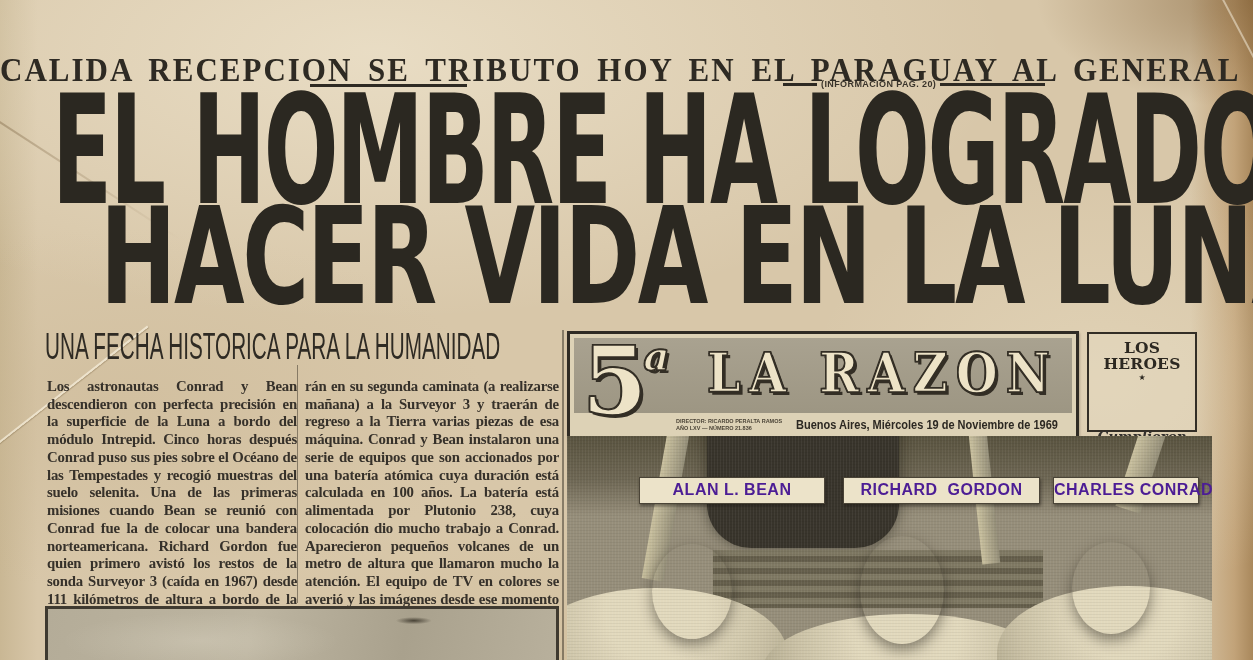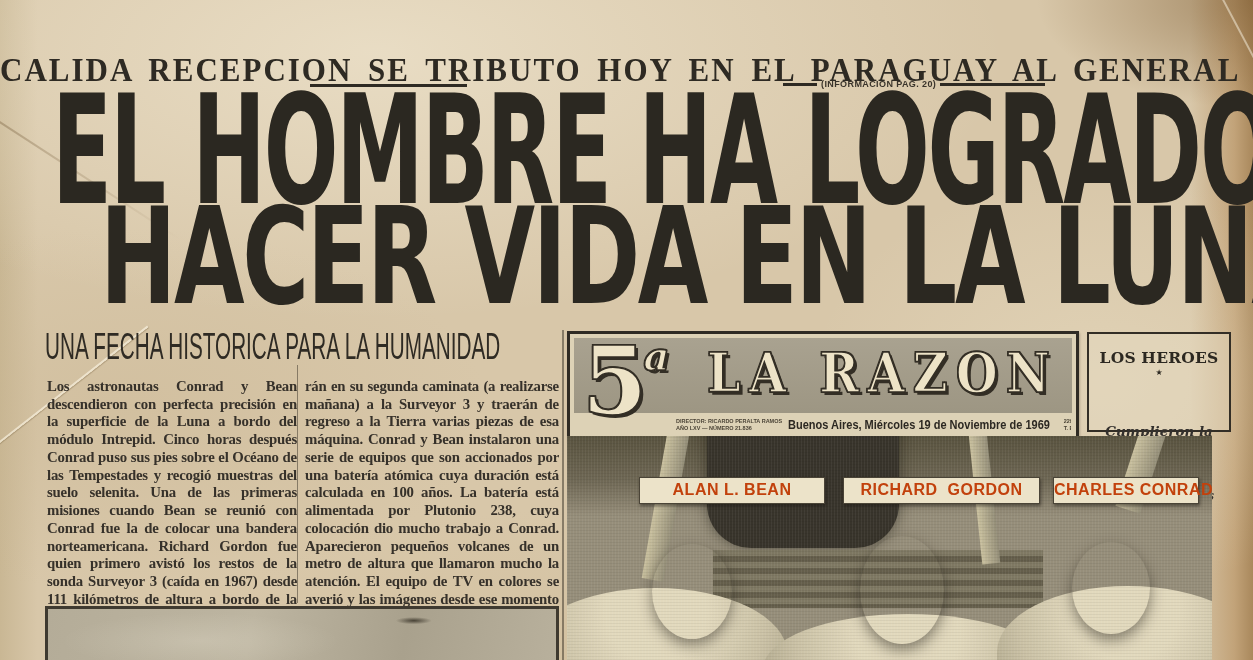--- a/index.html
+++ b/index.html
@@ -59,28 +59,28 @@
     border:3px solid #2f2b24;background:#ddd2b6;box-shadow:1px 2px 2px rgba(60,48,30,.25);}
   .mh-panel{position:absolute;left:4px;top:4px;right:4px;bottom:25px;
     background:linear-gradient(180deg,#a9a290 0%,#9d9683 100%);}
   .outline{color:#ede3c7;-webkit-text-stroke:1.5px #332e25;
     text-shadow:3px 3px 0 #332e25,-1px -1px 0 #332e25,1px -1px 0 #332e25,-1px 1px 0 #332e25;}
   .mh-edition{position:absolute;left:12px;top:0px;z-index:2;white-space:nowrap;}
   .mh-edition .num{font:700 94px/1 "DejaVu Serif",serif;}
   .mh-edition .sup{font:700 40px/1 "DejaVu Serif",serif;font-style:italic;position:relative;top:-44px;left:-4px;}
   .mh-title{position:absolute;left:122px;top:12px;width:378px;text-align:center;white-space:nowrap;
     font:700 52px/1 "DejaVu Serif",serif;letter-spacing:9px;transform:scale(.92,1.05);transform-origin:top center;}
-  .mh-fineprint{position:absolute;left:106px;right:5px;bottom:3px;height:20px;display:flex;align-items:center;gap:6px;overflow:hidden;}
+  .mh-fineprint{position:absolute;left:106px;right:5px;bottom:3px;height:20px;display:flex;align-items:center;gap:14px;overflow:hidden;}
   .fp-tiny{font:700 5.5px/1.25 "Liberation Sans",sans-serif;color:#4a4336;text-transform:uppercase;white-space:nowrap;}
   .fp-date{font:700 12.5px/1 "Liberation Sans",sans-serif;color:#2c2822;white-space:nowrap;
     transform:scaleX(.88);transform-origin:left center;margin-right:-28px;}
 
   
-  .heroes{position:absolute;left:1087px;top:332px;width:144px;height:100px;box-sizing:border-box;
-    border:2px solid #332e26;background:rgba(228,218,194,.45);text-align:center;padding-top:16px;}
+  .heroes{position:absolute;left:1087px;top:332px;width:110px;height:100px;box-sizing:border-box;
+    border:2px solid #332e26;background:rgba(228,218,194,.45);text-align:center;padding-top:6px;}
   .h-title{font:700 15.5px/1 "DejaVu Serif",serif;color:#2c2821;letter-spacing:.2px;}
   .h-star{font-size:8px;line-height:1;margin:3px 0 2px;color:#2c2821;}
   .h-line{font:700 13.5px/1.55 "DejaVu Serif",serif;font-style:italic;color:#33302d;margin-top:44px;}
 
   
   .capsule-photo{position:absolute;left:567px;top:436px;width:645px;height:224px;overflow:hidden;background:#968e7a;}
   .ph-top{position:absolute;left:0;top:0;width:100%;height:80px;
     background:linear-gradient(180deg,#59533f 0%,#6e6754 55%,rgba(110,103,84,0) 100%);}
   .ph-window{position:absolute;left:140px;top:-18px;width:192px;height:130px;background:#38342b;
     border-radius:0 0 44px 44px;box-shadow:0 0 14px rgba(20,18,12,.5);}
@@ -104,21 +104,21 @@
     background:radial-gradient(circle at 50% 18%, #e2d9bd 0 30%, #cbc2a6 65%, #aaa287 100%);}
   .su1{left:-42px;top:152px;width:262px;height:130px;}
   .su2{left:196px;top:178px;width:290px;height:110px;}
   .su3{left:430px;top:150px;width:262px;height:132px;}
   .ph-grain{position:absolute;inset:0;
     background:
       repeating-linear-gradient(0deg, rgba(0,0,0,.05) 0 1px, transparent 1px 3px),
       repeating-linear-gradient(90deg, rgba(255,255,255,.05) 0 1px, transparent 1px 3px);}
   .ph-label{position:absolute;top:41px;height:27px;box-sizing:border-box;background:#ece3c9;
     border:1px solid #4a4437;box-shadow:1px 2px 3px rgba(26,22,15,.5);
-    font:700 16px/24px "Liberation Sans",sans-serif;text-align:center;color:#c2410c;letter-spacing:.5px;white-space:nowrap;}
+    font:700 16px/24px "Liberation Sans",sans-serif;text-align:center;color:#4c1d95;letter-spacing:.5px;white-space:nowrap;}
   .lb1{left:72px;width:186px;}
   .lb2{left:276px;width:197px;word-spacing:5px;}
   .lb3{left:486px;width:146px;}
 </style>
 </head>
 <body>
 
 <div class="canvas">
   <div class="crease c1"></div>
   <div class="crease c2"></div>

